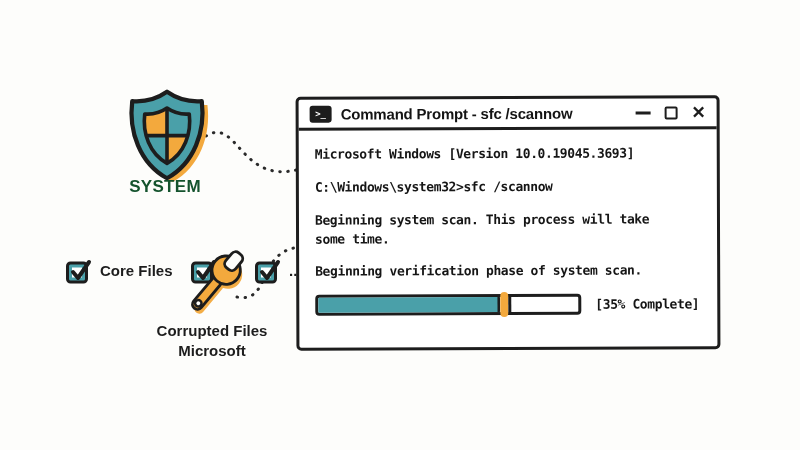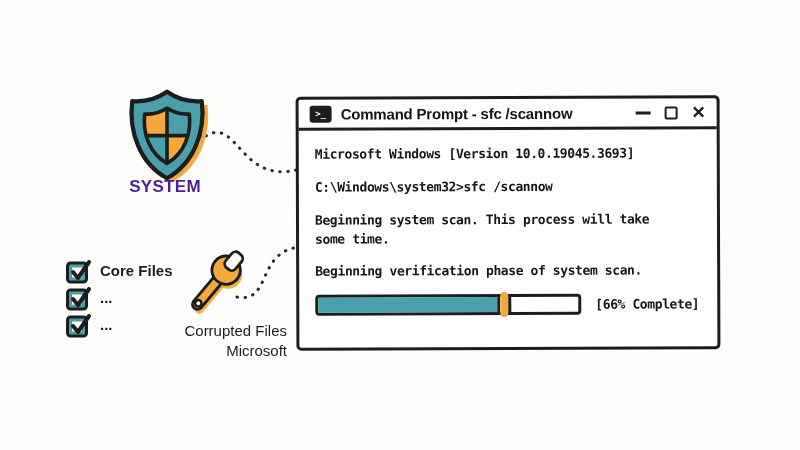--- a/index.html
+++ b/index.html
@@ -3,30 +3,30 @@
 <meta charset="utf-8">
 <style>
   * { margin:0; padding:0; box-sizing:border-box; }
   html,body { width:800px; height:450px; }
   body { font-family:"Liberation Sans", sans-serif; background:#fdfdfb; overflow:hidden; }
   .scene { position:relative; width:800px; height:450px; background:#fdfdfb; }
 
   
   .shield-svg { position:absolute; left:118px; top:88px; width:98px; height:94px; overflow:visible; }
   .shield-label { position:absolute; left:85px; top:176px; width:160px; text-align:center;
-                  font-size:17px; font-weight:bold; color:#4c1d95; line-height:21px; letter-spacing:.3px; }
+                  font-size:17px; font-weight:bold; color:#14532d; line-height:21px; letter-spacing:.3px; }
 
-  .checklist { position:absolute; left:66px; top:260px; display:flex; flex-direction:column; gap:6px; }
+  .checklist { position:absolute; left:66px; top:260px; display:flex; flex-direction:row; gap:18px; }
   .check-row { display:flex; align-items:center; height:21px; }
   .check-svg { width:24px; height:24px; overflow:visible; flex:none; }
   .check-label { margin-left:10px; font-size:15px; font-weight:bold; color:#1d1d1d; }
 
   .wrench-svg { position:absolute; left:170px; top:248px; width:84px; height:78px; overflow:visible; }
-  .wrench-label { position:absolute; left:137px; top:321px; width:150px; text-align:right;
-                  font-size:15px; font-weight:normal; color:#1d1d1d; line-height:20px; }
+  .wrench-label { position:absolute; left:137px; top:321px; width:150px; text-align:center;
+                  font-size:15px; font-weight:bold; color:#1d1d1d; line-height:20px; }
 
   .connectors { position:absolute; left:0; top:0; width:800px; height:450px; pointer-events:none; }
 
   
   .cmd-window { position:absolute; left:296px; top:96px; width:424px; height:254px;
                 background:#ffffff; border:3px solid #1d1d1d; border-radius:5px; transform:rotate(-0.2deg); }
   .titlebar { display:flex; align-items:center; height:31px; padding:0 11px; border-bottom:3px solid #1d1d1d; }
   .prompt-icon { width:22px; height:17px; background:#1d1d1d; border-radius:3px; color:#ffffff;
                  font-family:"DejaVu Sans Mono", monospace; font-size:9px; font-weight:bold;
                  display:flex; align-items:center; justify-content:center; flex:none; }
@@ -148,18 +148,18 @@
       <div class="t-line">C:\Windows\system32&gt;sfc /scannow</div>
       <div class="t-wrap">Beginning system scan. This process will take some time.</div>
       <div class="t-line">Beginning verification phase of system scan.</div>
 
       <div class="progress-row">
         <div class="progress-bar">
           <div class="progress-fill" style="width: 70%;"></div>
           <div class="progress-cap" style="left: 70%;"></div>
           <div class="cap-edge" style="left: calc(70% + 8px);"></div>
         </div>
-        <div class="progress-label">[66% Complete]</div>
+        <div class="progress-label">[35% Complete]</div>
       </div>
     </div>
   </div>
 
 </div>
 
 </body></html>

